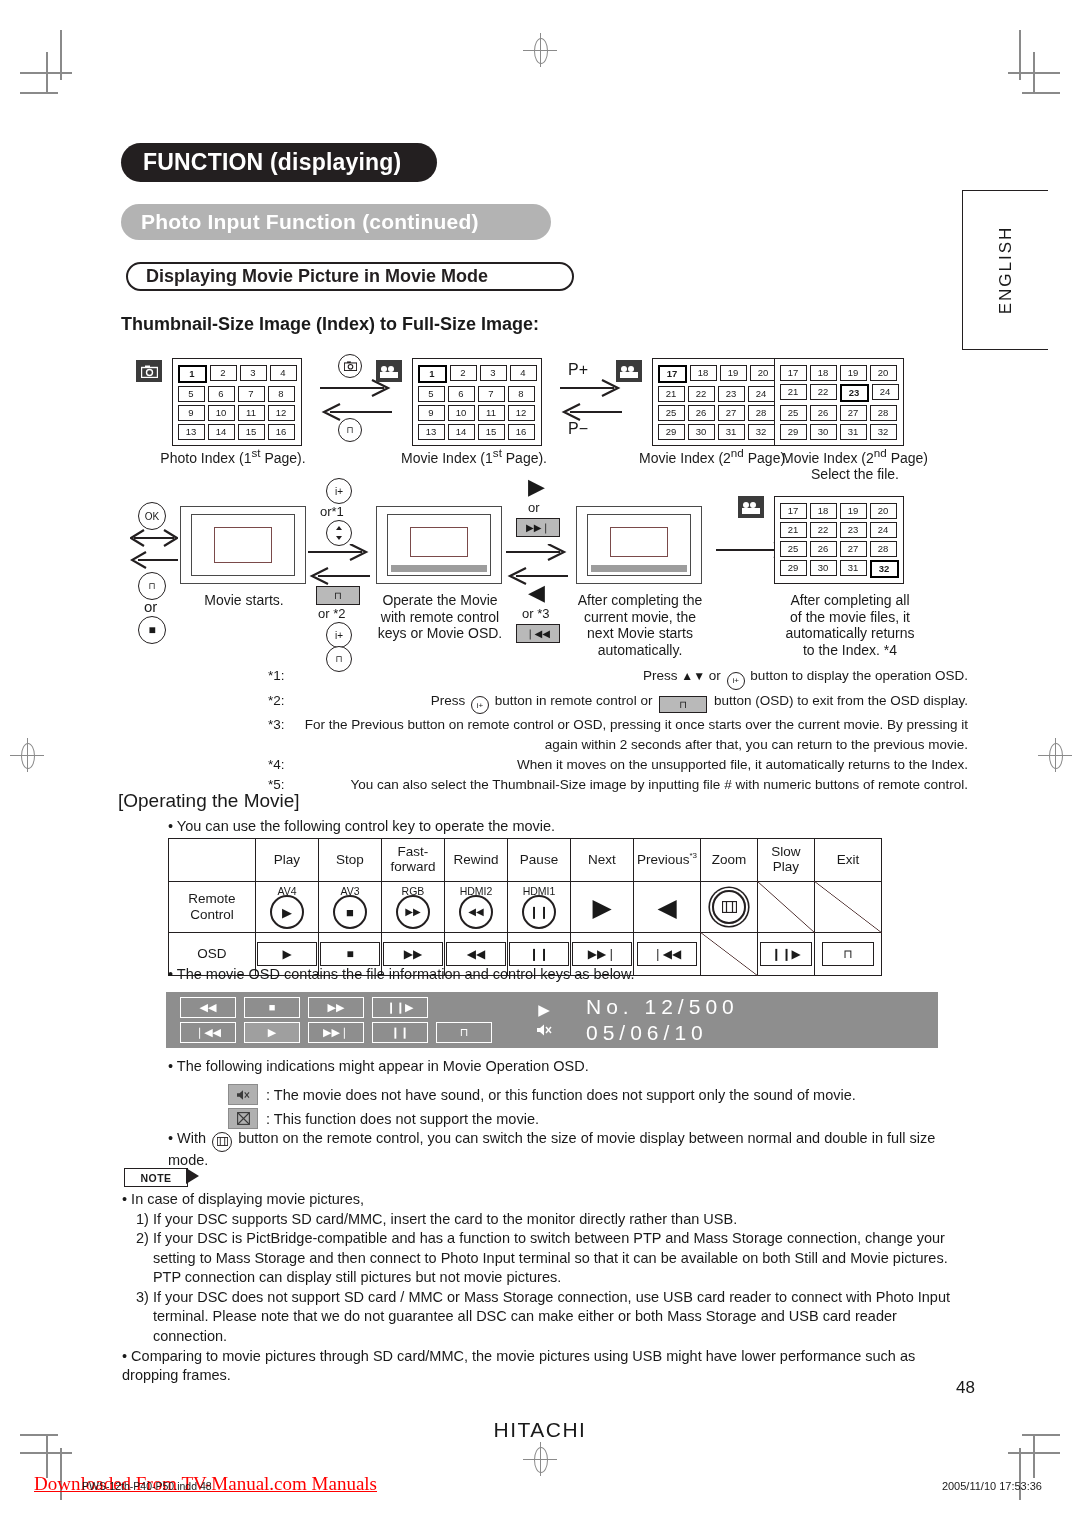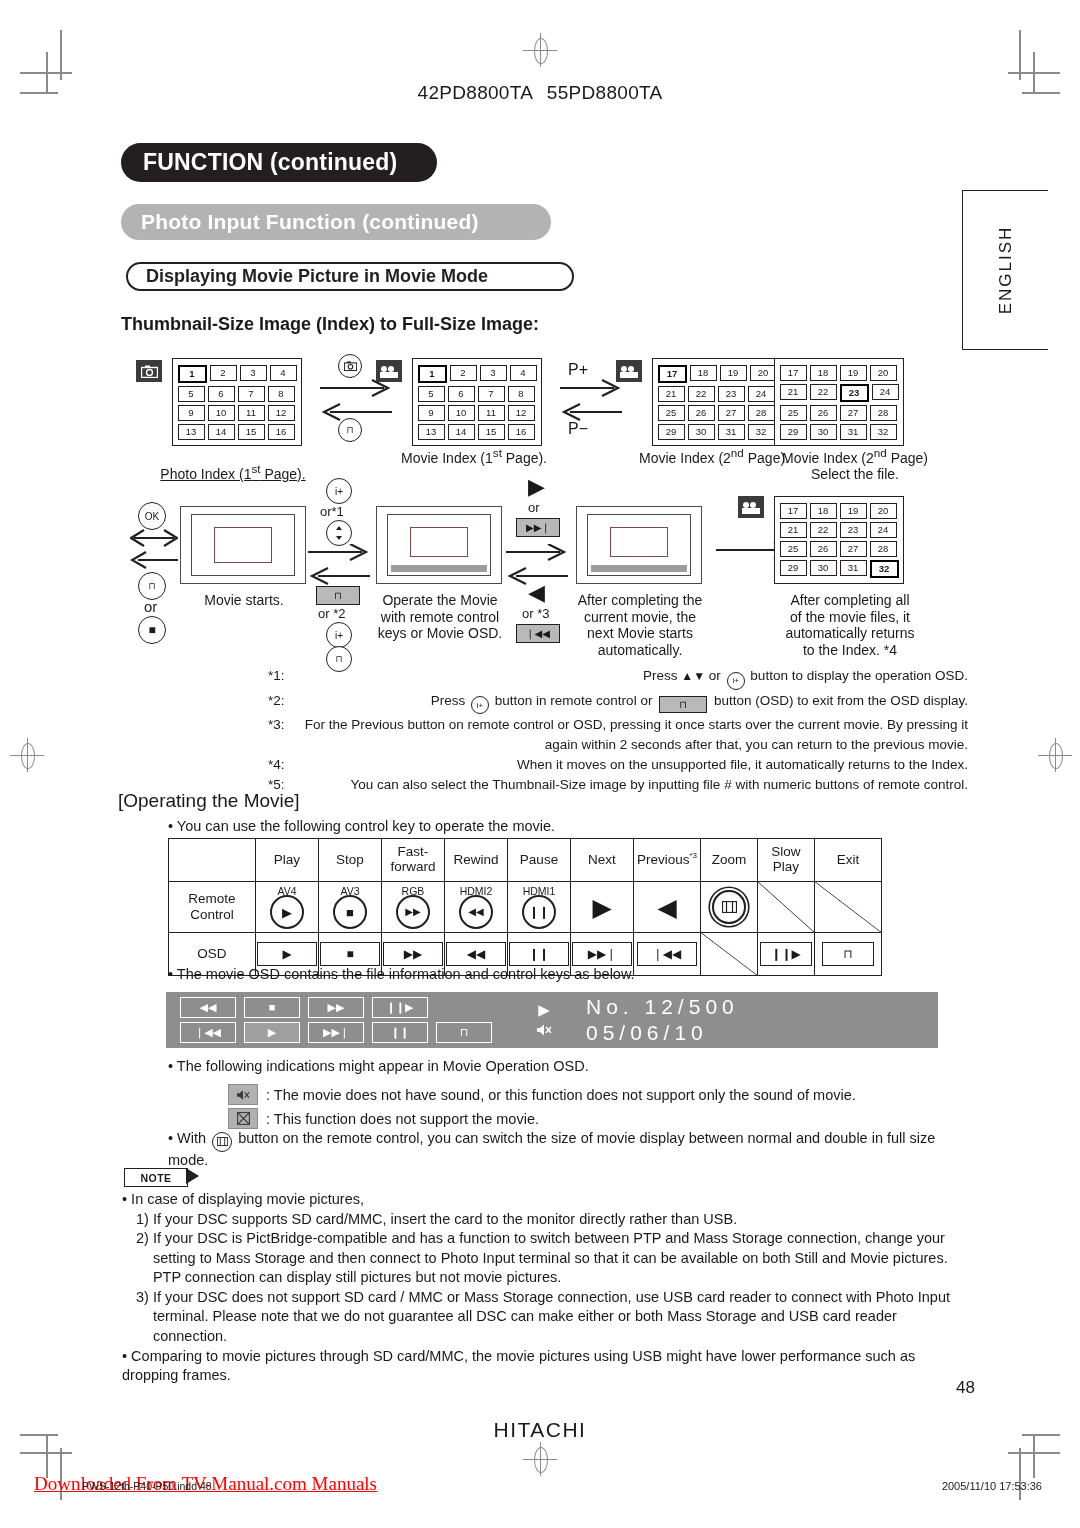--- a/index.html
+++ b/index.html
@@ -233,26 +233,22 @@
     <div class="h"></div>
       <div class="v"></div>
       <div class="c"></div>
   </div>
   <div class="regmark" style="left:1038px;top:738px;">
     <div class="h"></div>
       <div class="v"></div>
       <div class="c"></div>
   </div>
 
-  <div class="model-line">
-    <span>42PD8800TA</span>
-    <span>55PD8800TA</span>
-  </div>
-
-  <div class="pill-black">FUNCTION (continued)</div>
+
+  <div class="pill-black">FUNCTION (displaying)</div>
   <div class="pill-gray">Photo Input Function (continued)</div>
   <div class="pill-outline">Displaying Movie Picture in Movie Mode</div>
   <div class="subhead">
     <span>Thumbnail-Size Image (Index) to Full-Size Image:</span>
   </div>
 
   <div class="eng-tab">
     <span>ENGLISH</span>
   </div>
 
@@ -284,21 +280,21 @@
           <div class="cell">11</div>
           <div class="cell">12</div>
         </div>
         <div class="grid-row">
           <div class="cell">13</div>
           <div class="cell">14</div>
           <div class="cell">15</div>
           <div class="cell">16</div>
         </div>
       </div>
-    <div class="caption" style="position:absolute;left:18px;top:104px;width:170px;text-decoration:underline;">Photo Index (1<sup>st</sup> Page).</div>
+    <div class="caption" style="position:absolute;left:18px;top:88px;width:170px;">Photo Index (1<sup>st</sup> Page).</div>
 
     <svg style="position:absolute;left:190px;top:20px;" width="72" height="46">
       <line x1="0" y1="10" x2="64" y2="10" stroke="#231f20" stroke-width="2.2"></line>
       <polyline points="52,2 68,10 52,18" fill="none" stroke="#231f20" stroke-width="2.2"></polyline>
       <line x1="72" y1="34" x2="10" y2="34" stroke="#231f20" stroke-width="2.2"></line>
       <polyline points="20,26 4,34 20,42" fill="none" stroke="#231f20" stroke-width="2.2"></polyline>
     </svg>
     <div class="circ" style="position:absolute;left:208px;top:-4px;">
       <svg width="13" height="10" viewBox="0 0 17 13">
           <rect x="0.5" y="2.5" width="16" height="10" fill="none" stroke="#231f20" stroke-width="1.4"></rect>

